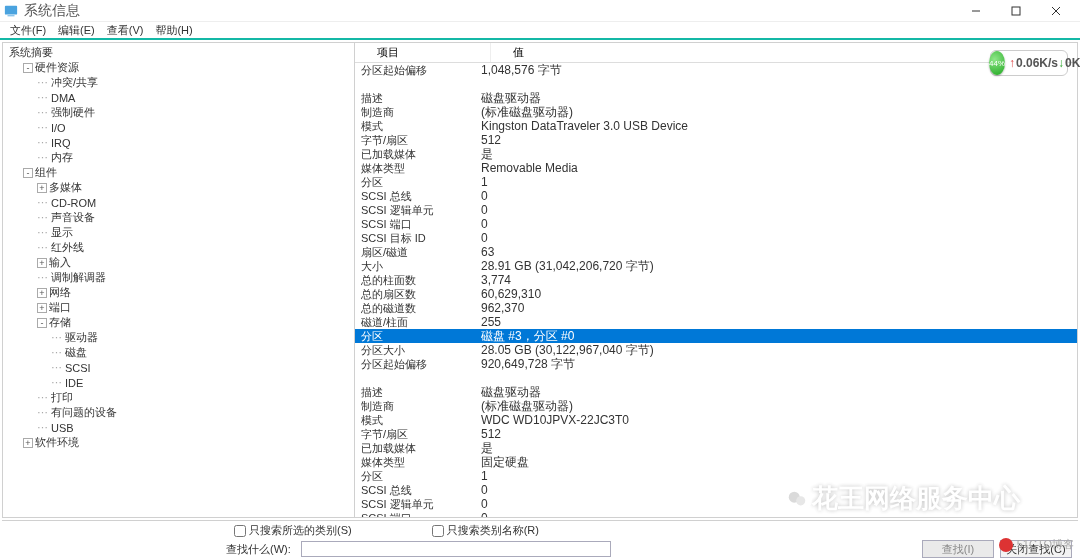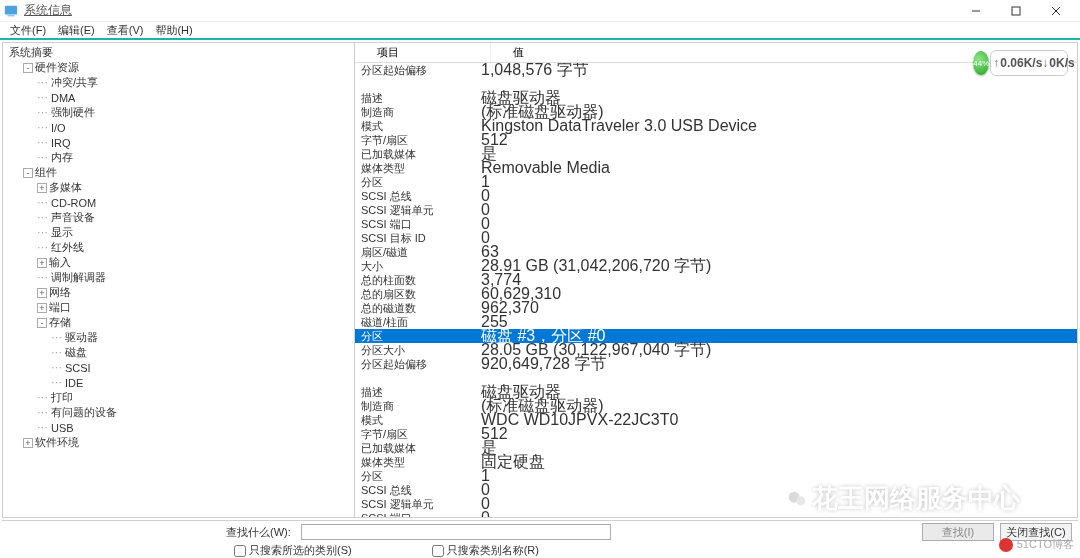--- a/index.html
+++ b/index.html
@@ -1,19 +1,19 @@
 <!DOCTYPE html>
 <html><head>
   <meta charset="utf-8">
   <style>
     * { margin: 0; padding: 0; box-sizing: border-box; font-family: "Microsoft YaHei", "Segoe UI", sans-serif; }
     body { background: #fff; width: 1080px; height: 558px; overflow: hidden; display: flex; flex-direction: column; font-size: 11px; color: #333; }
     .title-bar { height: 22px; display: flex; align-items: center; padding: 0 4px; border-bottom: 1px solid #eee; }
     .title-bar .app-icon { width: 14px; height: 14px; display: inline-block; margin-right: 6px; }
-    .title-bar .title { flex: 1; font-size: 12px; color: #555; text-decoration: underline; }
+    .title-bar .title { flex: 1; font-size: 14px; color: #555; }
     .win-ctrls { display: flex; }
     .win-btn { width: 40px; height: 22px; display: flex; align-items: center; justify-content: center; color: #333; font-size: 11px; }
     .win-btn svg { width: 10px; height: 10px; }
     .menu-bar { height: 18px; display: flex; align-items: center; padding: 0 6px; gap: 4px; border-bottom: 2px solid #14b8a6; }
     .menu-item { padding: 0 4px; font-size: 11px; color: #333; }
     .content { flex: 1; display: flex; border: 1px solid #d0d0d0; margin: 2px; overflow: hidden; }
     .tree-pane { width: 352px; border-right: 1px solid #d0d0d0; overflow: auto; padding: 2px; }
     .detail-pane { flex: 1; overflow: auto; position: relative; }
     .tree ul { list-style: none; padding-left: 14px; }
     .tree > ul { padding-left: 2px; }
@@ -23,31 +23,31 @@
     .tree .toggle.box { border: 1px solid #aaa; background: #fff; color: #555; line-height: 6px; }
     .tree .dash { color: #aaa; margin-right: 3px; }
     .detail-header { display: flex; border-bottom: 1px solid #ddd; background: #fff; position: sticky; top: 0; }
     .detail-header div { padding: 2px 6px; font-size: 11px; color: #000; margin-left: 16px; }
     .detail-header .col-key { width: 120px; border-right: 1px solid #eee; }
     .detail-header .col-val { flex: 1; }
     .detail-rows { }
     .row { display: flex; height: 14px; align-items: center; }
     .row.selected { background: #0078d7; color: #fff; }
     .row .key { width: 120px; padding: 0 6px; font-size: 11px; }
-    .row .val { flex: 1; padding: 0 6px; font-size: 16px; }
+    .row .val { flex: 1; padding: 0 6px; font-size: 12px; }
     .row.spacer { height: 14px; }
     .footer { height: 36px; border-top: 1px solid #d0d0d0; margin: 0 2px 2px 2px; padding: 2px 6px; display: flex; flex-direction: column; gap: 2px; }
     .footer-row { display: flex; align-items: center; height: 18px; gap: 6px; }
     .footer label { font-size: 11px; padding: 0 4px; }
     .footer input[type="text"] { flex: 0 0 310px; height: 16px; border: 1px solid #aab; font-size: 11px; padding: 0 2px; }
     .footer button { height: 18px; min-width: 72px; font-size: 11px; border: 1px solid #aab; background: #eaeaea; color: #888; }
     .footer button.enabled { color: #333; background: #f3f3f3; }
     .checkbox-item { display: flex; align-items: center; gap: 3px; font-size: 11px; }
     .checkbox-item input { width: 12px; height: 12px; }
-    .network-badge { position: absolute; top: 50px; right: 12px; width: 78px; height: 26px; background: #fff; border: 1px solid #ccc; border-radius: 6px; display: flex; align-items: center; gap: 4px; padding-right: 4px; justify-content: center; }
+    .network-badge { position: absolute; top: 50px; right: 12px; width: 78px; height: 26px; background: #fff; border: 1px solid #ccc; border-radius: 6px; display: flex; align-items: center; gap: 4px; padding-right: 4px; }
     .network-badge .circle { width: 24px; height: 24px; border-radius: 50%; background: radial-gradient(circle at 35% 35%, #8fe689, #1fa71f); color: #fff; font-size: 8px; display: flex; align-items: center; justify-content: center; margin-left: -2px; box-shadow: 0 1px 2px rgba(0,0,0,0.3); }
     .network-badge .speeds { display: flex; flex-direction: row; font-size: 12px; line-height: 9px; color: #555; flex:1;font-weight:bold; }
     .network-badge .speeds .up::before { content:"↑"; color:#d44; margin-right:1px; }
     .network-badge .speeds .dn::before { content:"↓"; color:#3a3; margin-right:1px; }
     .network-badge .gear { width:10px; height:10px; }
     .watermark1 { position: absolute; right: 60px; bottom: 42px; font-size: 26px; color: #fff; opacity: 0.85; font-weight: 600; text-shadow: 0 0 4px rgba(0,0,0,0.3); display:flex; align-items:center; }
     .watermark1 .wechat-i { width:30px; height:30px; background:#fff; border-radius:50%; opacity:0.85; display:flex; align-items:center; justify-content:center; }
     .watermark2 { position: absolute; right: 6px; bottom: 6px; font-size: 11px; color: #aaa; display:flex; align-items:center; gap:4px; }
     .watermark2 .logo { width: 14px; height: 14px; border-radius:50%; background:#d33; display:inline-block; }
   </style>
@@ -399,38 +399,38 @@
           <div class="key">SCSI 端口</div>
           <div class="val">0</div>
         </div>
       </div>
   </div>
 
 </div>
 
 <div class="footer">
   <div class="footer-row">
-    <div style="width:208px"></div>
-    <label>查找什么(W):</label>
-    <input type="text" placeholder="" style="">
-    <div style="flex:1"></div>
-    <button>查找(I)</button>
-    <button class="enabled">关闭查找(C)</button>
-  </div>
-  <div class="footer-row">
     <div style="width:216px"></div>
     <label class="checkbox-item">
       <input type="checkbox" style="">
       <span>只搜索所选的类别(S)</span>
     </label>
     <div style="width:60px"></div>
     <label class="checkbox-item">
       <input type="checkbox" style="">
       <span>只搜索类别名称(R)</span>
     </label>
+  </div>
+  <div class="footer-row">
+    <div style="width:208px"></div>
+    <label>查找什么(W):</label>
+    <input type="text" placeholder="" style="">
+    <div style="flex:1"></div>
+    <button>查找(I)</button>
+    <button class="enabled">关闭查找(C)</button>
   </div>
 </div>
 
 <div class="network-badge">
   <div class="circle">44%</div>
   <div class="speeds">
     <span class="up">0.06K/s</span>
     <span class="dn">0K/s</span>
   </div>
   <span class="gear">

